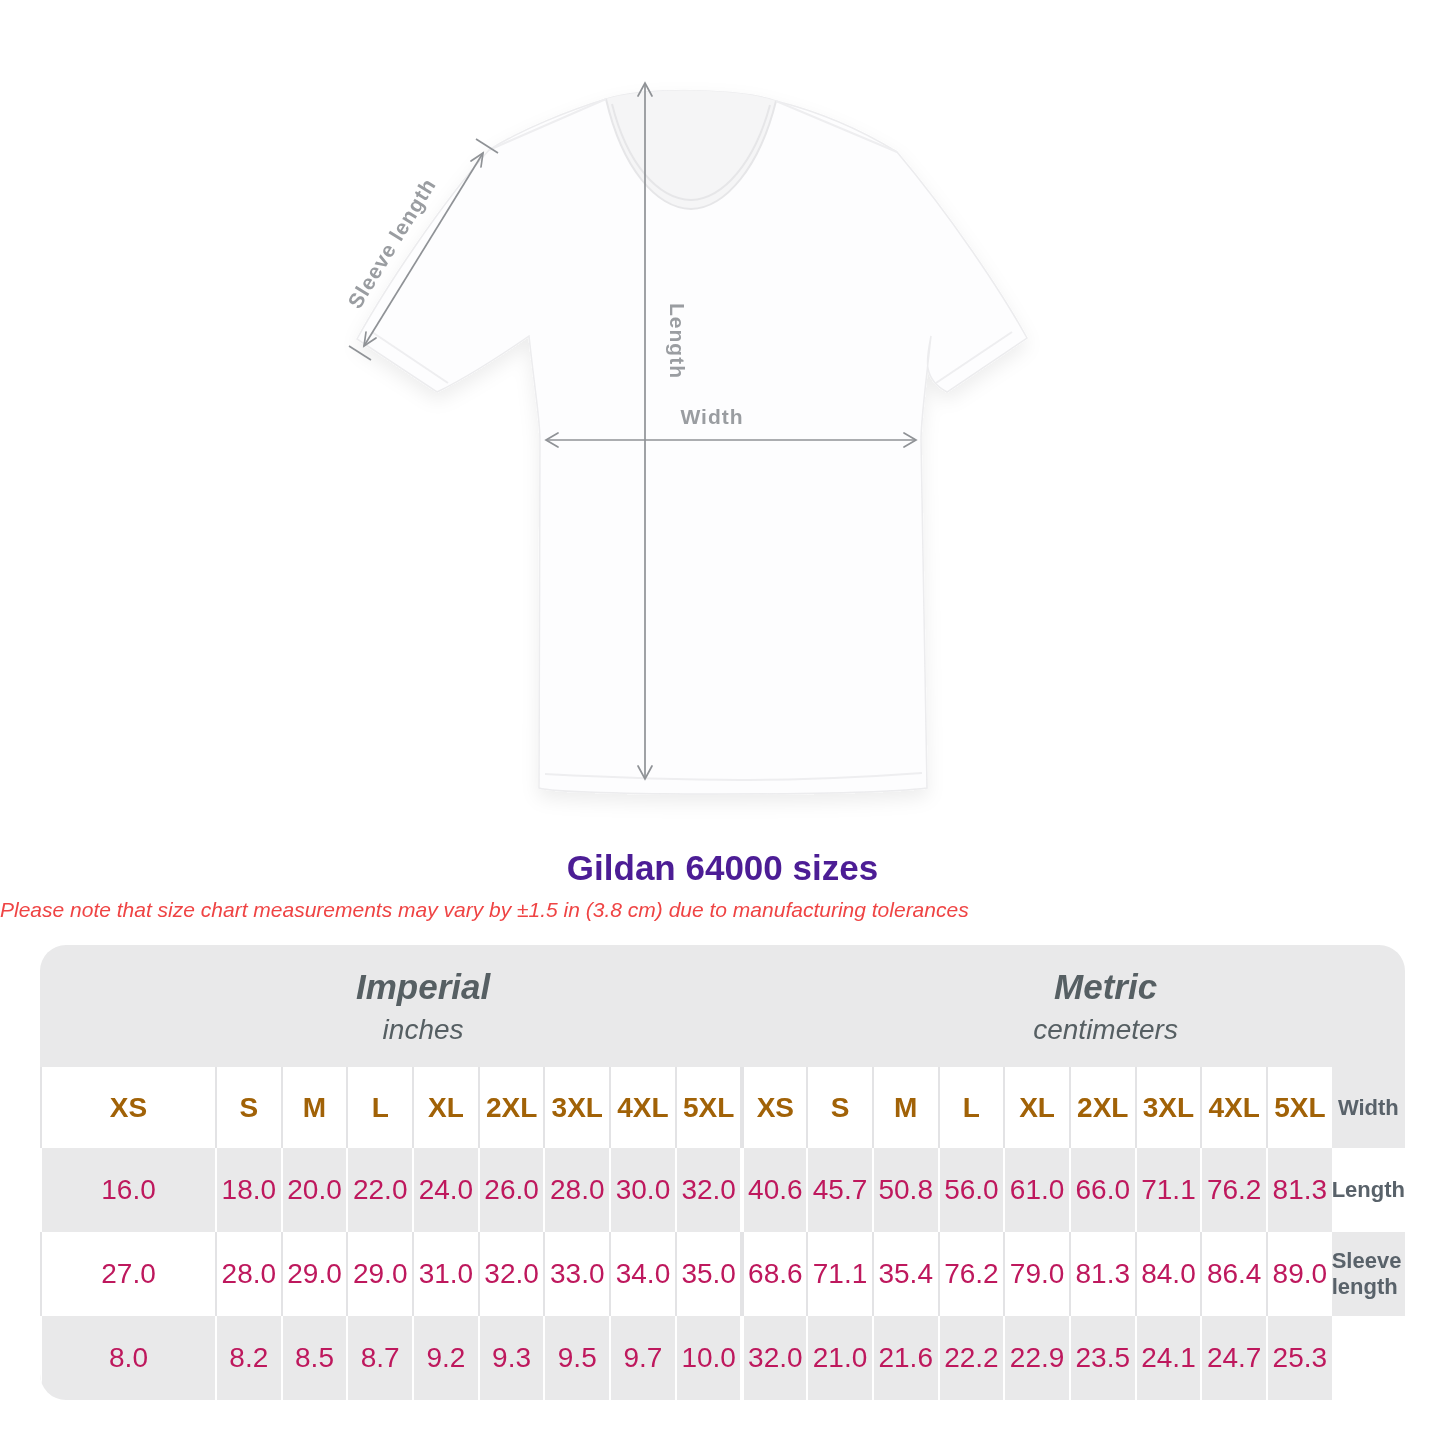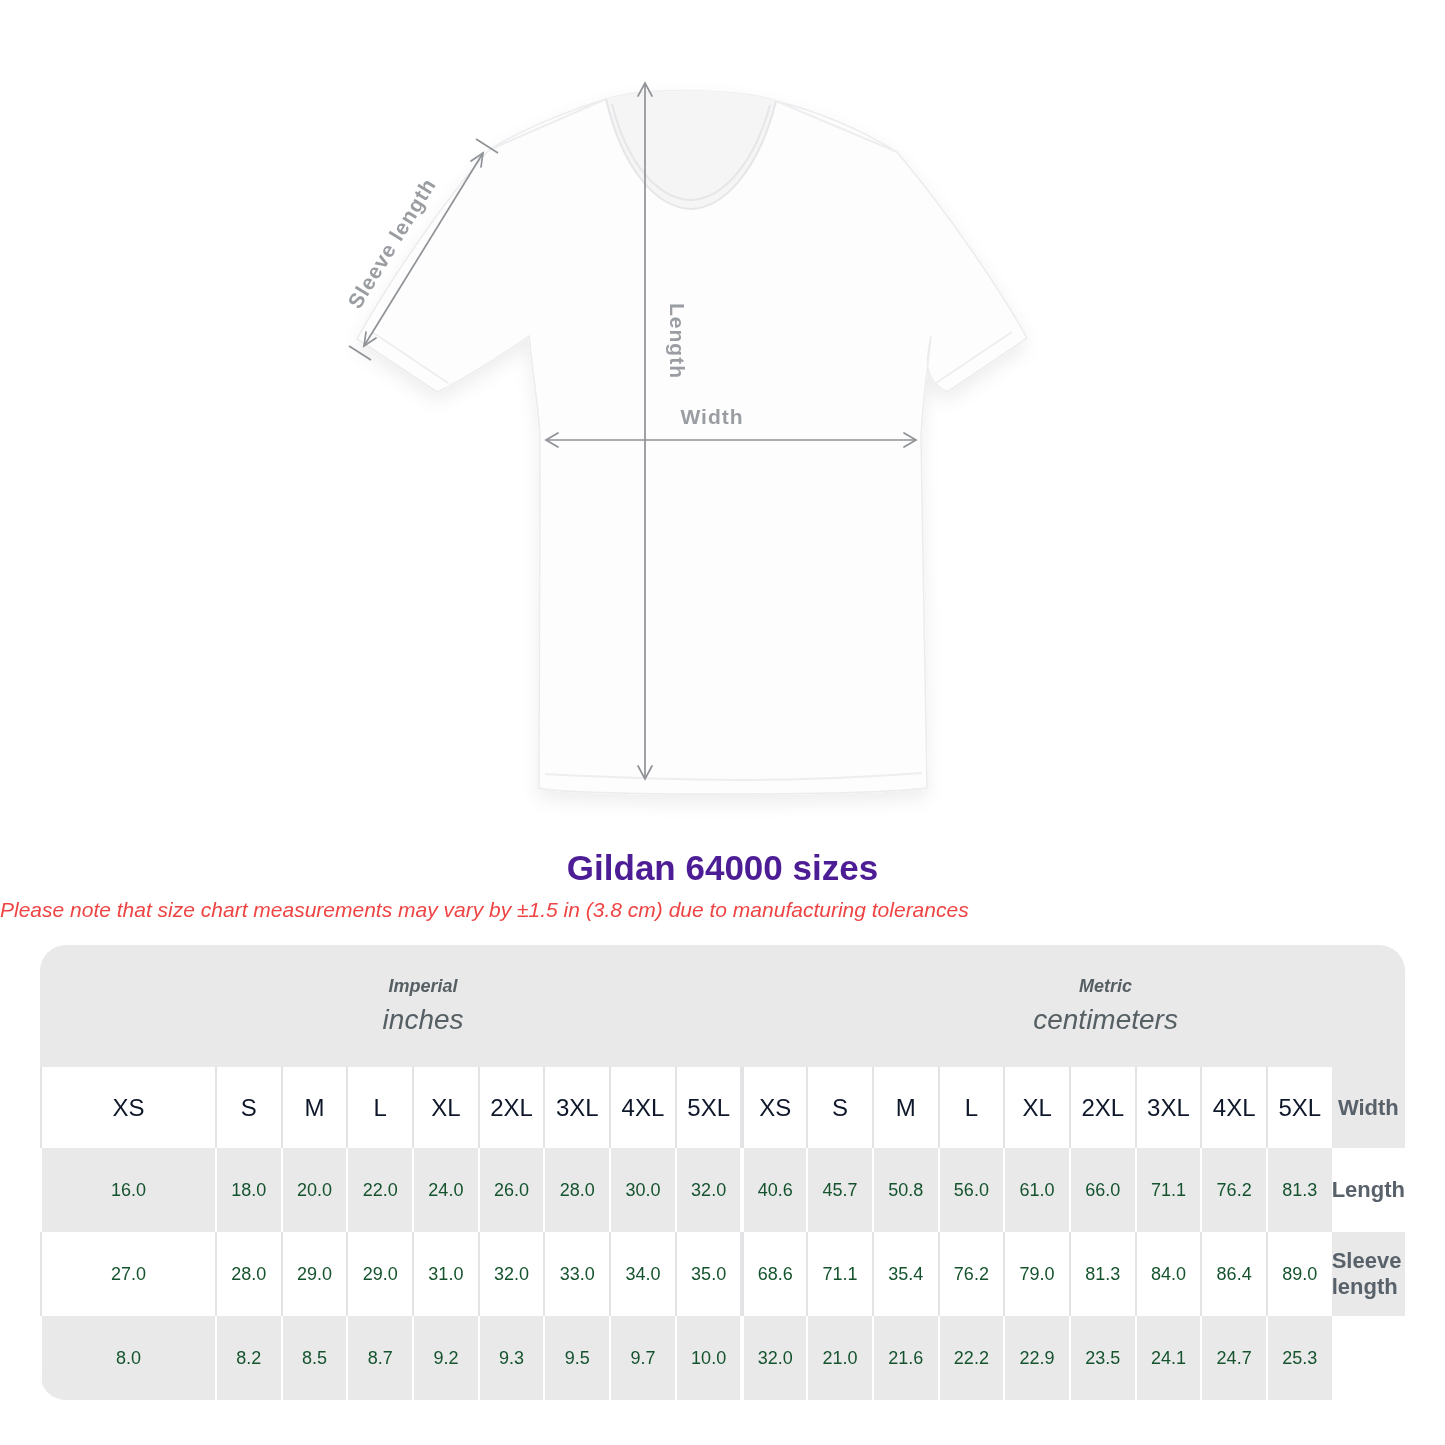--- a/index.html
+++ b/index.html
@@ -38,27 +38,27 @@
     grid-template-columns:175px repeat(18, 1fr);
     grid-template-rows:122px 81px 84px 84px 84px;
     border-radius:26px; overflow:hidden; background:#ffffff;
   }
   .t-unit {
     background:#e9e9ea; display:flex; flex-direction:column;
     align-items:center; justify-content:center; gap:7px;
   }
   .t-unit.left  { grid-column:1 / span 10; }
   .t-unit.right { grid-column:11 / span 9; }
-  .unit-label { font-size:18px; font-weight:bold; font-style:italic; color:#565f63; }
+  .unit-label { font-size:35px; font-weight:bold; font-style:italic; color:#565f63; }
   .unit-sub   { font-size:28px; font-style:italic; color:#565f63; }
 
   .cell { display:flex; align-items:center; justify-content:center; }
   .row-label { font-weight:bold; font-size:22px; color:#59626a; }
-  .size-head { font-weight:normal; font-size:24px; color:#0f172a; }
-  .val { font-size:18px; color:#14532d; }
+  .size-head { font-weight:bold; font-size:28px; color:#a16207; }
+  .val { font-size:28px; color:#be185d; }
   .bg-gray  { background:#e9e9ea; }
   .bg-white { background:#ffffff; }
   .sep { border-left:2px solid; }
   .sep.mid { border-left-width:4px; }
   .sep-on-white { border-left-color:#e3e3e5; }
   .sep-on-gray  { border-left-color:#ffffff; }
 </style>
 </head>
 <body>
 

